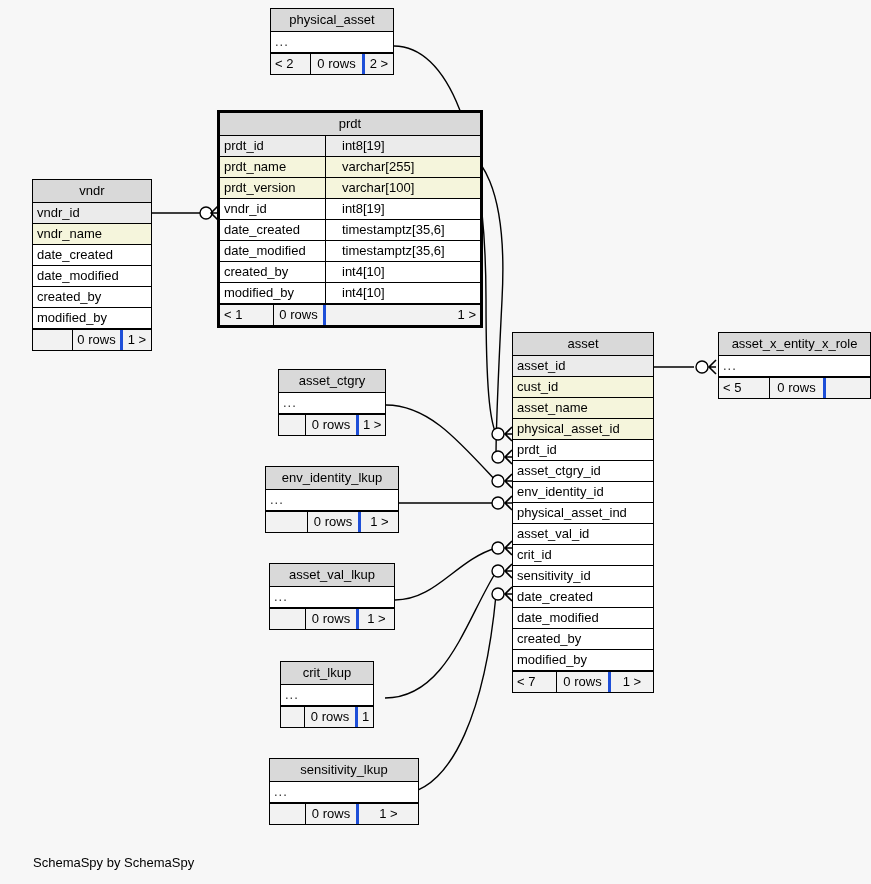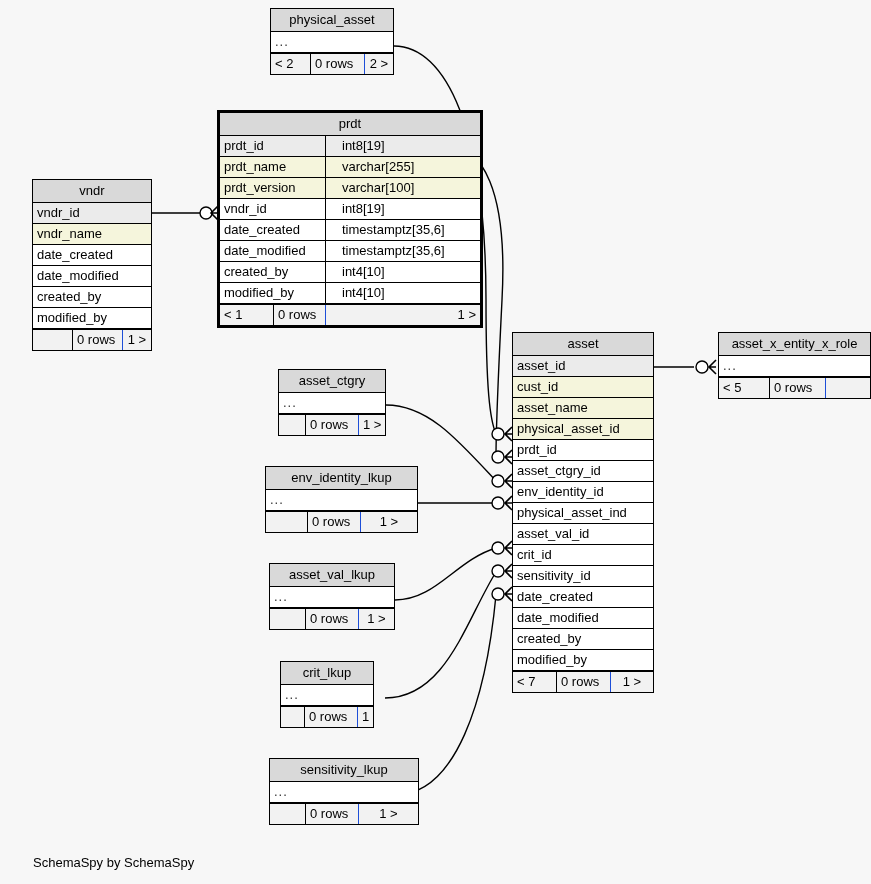--- a/index.html
+++ b/index.html
@@ -96,21 +96,22 @@
     box-sizing: border-box;
     overflow: hidden;
   }
   .foot .f-prev {
     flex: 0 0 auto;
     text-align: left;
     border-right: 1px solid #000000;
   }
   .foot .f-rows {
     flex: 0 0 auto;
-    border-right: 1px solid #1d4ed8;
+    text-align: center;
+    border-right: 3px solid #1d4ed8;
   }
   .foot .f-next {
     flex: 1 1 auto;
     text-align: right;
   }
   .foot .f-next.center { text-align: center; }
 
   
   #caption {
     position: absolute;
@@ -337,21 +338,21 @@
         <div class="hdr">asset_ctgry</div>
         <div class="row ellipsis">
           <div class="c-name">...</div>
         </div>
         <div class="foot">
           <div class="f-prev" style="flex: 0 0 27px;"></div>
           <div class="f-rows" style="flex: 0 0 53px;">0 rows</div>
           <div class="f-next center">1 &gt;</div>
         </div>
       </div>
-      <div class="tbl" style="left: 249px; top: 466px; width: 153px;">
+      <div class="tbl" style="left: 249px; top: 466px; width: 134px;">
         <div class="hdr">env_identity_lkup</div>
         <div class="row ellipsis">
           <div class="c-name">...</div>
         </div>
         <div class="foot">
           <div class="f-prev" style="flex: 0 0 42px;"></div>
           <div class="f-rows" style="flex: 0 0 53px;">0 rows</div>
           <div class="f-next center">1 &gt;</div>
         </div>
       </div>

